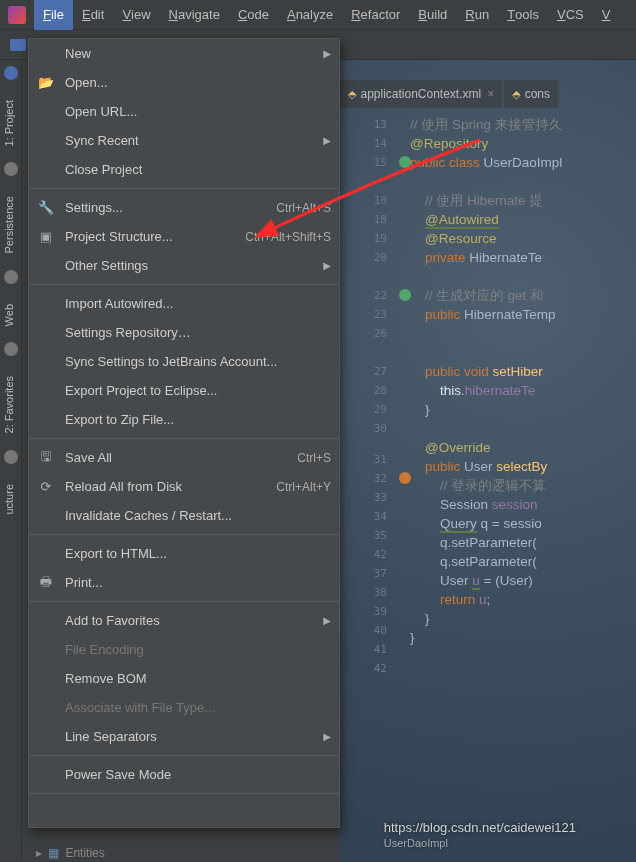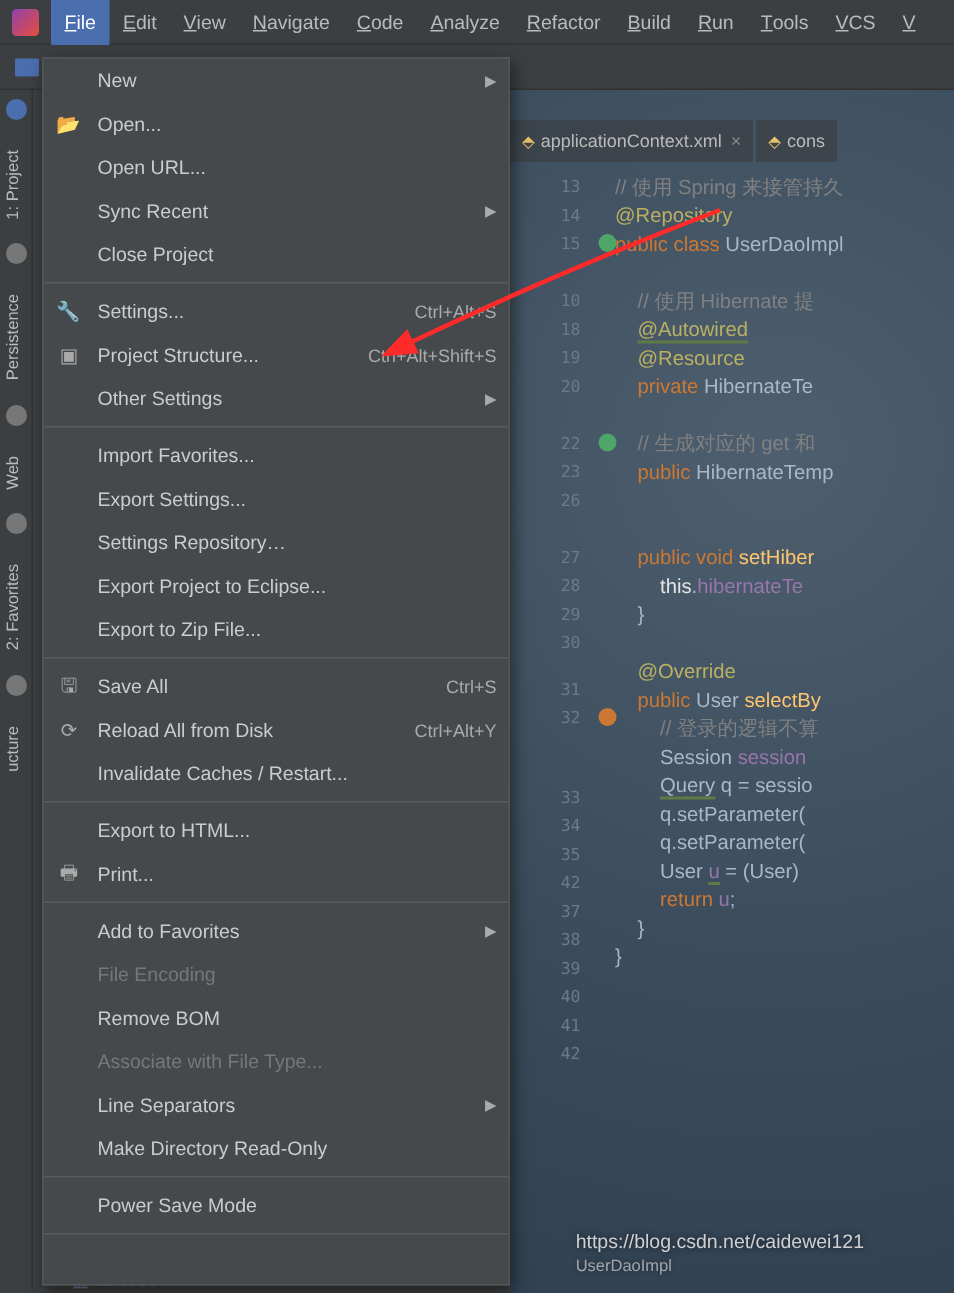--- a/index.html
+++ b/index.html
@@ -130,29 +130,29 @@
       <span class="dd-shortcut">Ctrl+Alt+Shift+S</span>
     </div>
     <div class="dd-item">
       <span class="dd-icon"></span>
       <span class="dd-label">Other Settings</span>
       <span class="dd-arrow">▶</span>
     </div>
     <div class="dd-sep"></div>
     <div class="dd-item">
       <span class="dd-icon"></span>
-      <span class="dd-label">Import Favorites...</span>
-    </div>
-    <div class="dd-item">
-      <span class="dd-icon"></span>
-      <span class="dd-label">Export Settings...</span>
+      <span class="dd-label">Import Autowired...</span>
     </div>
     <div class="dd-item">
       <span class="dd-icon"></span>
       <span class="dd-label">Settings Repository…</span>
+    </div>
+    <div class="dd-item">
+      <span class="dd-icon"></span>
+      <span class="dd-label">Sync Settings to JetBrains Account...</span>
     </div>
     <div class="dd-item">
       <span class="dd-icon"></span>
       <span class="dd-label">Export Project to Eclipse...</span>
     </div>
     <div class="dd-item">
       <span class="dd-icon"></span>
       <span class="dd-label">Export to Zip File...</span>
     </div>
     <div class="dd-sep"></div>
@@ -194,24 +194,20 @@
       <span class="dd-label">Remove BOM</span>
     </div>
     <div class="dd-item disabled">
       <span class="dd-icon"></span>
       <span class="dd-label">Associate with File Type...</span>
     </div>
     <div class="dd-item">
       <span class="dd-icon"></span>
       <span class="dd-label">Line Separators</span>
       <span class="dd-arrow">▶</span>
-    </div>
-    <div class="dd-item">
-      <span class="dd-icon"></span>
-      <span class="dd-label">Make Directory Read-Only</span>
     </div>
     <div class="dd-sep"></div>
     <div class="dd-item">
       <span class="dd-icon"></span>
       <span class="dd-label">Power Save Mode</span>
     </div>
     <div class="dd-sep"></div>
     <div class="dd-item">
       <span class="dd-icon"></span>
     </div>
@@ -246,21 +242,21 @@
     <div class="gutter-line" style="position: relative;">22<div class="gutter-mark" style="background: rgb(79, 166, 106); top: 3px;"></div></div>
     <div class="gutter-line" style="position: relative; padding-left: 33px;">23</div>
     <div class="gutter-line" style="position: relative;">26</div>
     <div class="gutter-line" style="position: relative;"></div>
     <div class="gutter-line" style="position: relative;">27</div>
     <div class="gutter-line" style="position: relative;">28</div>
     <div class="gutter-line" style="position: relative;">29</div>
     <div class="gutter-line" style="position: relative;">30</div>
     <div class="gutter-line" style="position: relative; margin-top: 12px;">31</div>
     <div class="gutter-line" style="position: relative;">32<div class="gutter-mark" style="background: rgb(204, 120, 50); top: 3px;"></div></div>
-    <div class="gutter-line" style="position: relative; margin-top: 34px;">33</div>
+    <div class="gutter-line" style="position: relative;">33</div>
     <div class="gutter-line" style="position: relative;">34</div>
     <div class="gutter-line" style="position: relative;">35</div>
     <div class="gutter-line" style="position: relative;">42</div>
     <div class="gutter-line" style="position: relative;">37</div>
     <div class="gutter-line" style="position: relative;">38</div>
     <div class="gutter-line" style="position: relative;">39</div>
     <div class="gutter-line" style="position: relative;">40</div>
     <div class="gutter-line" style="position: relative;">41</div>
     <div class="gutter-line" style="position: relative;">42</div>
     <div class="gutter-line" style="position: relative;"></div>

